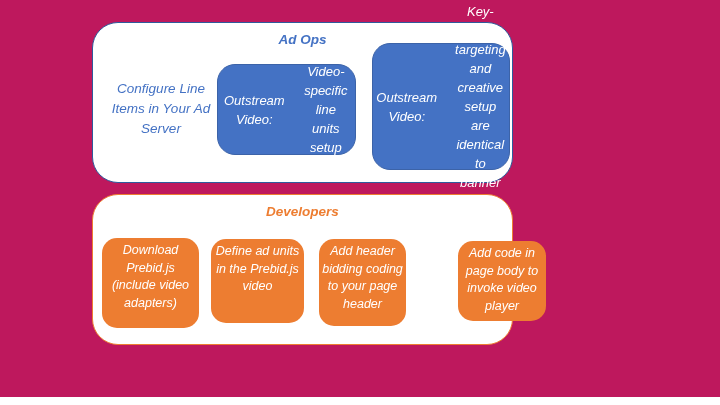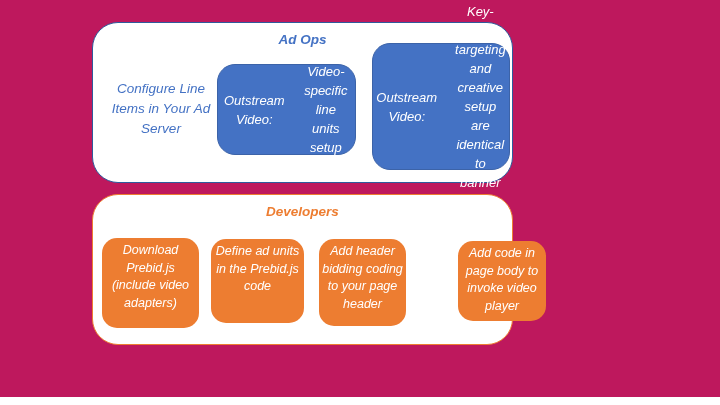--- a/index.html
+++ b/index.html
@@ -108,21 +108,21 @@
   </section>
 
   <section class="group group-dev">
     <div class="group-title">Developers</div>
 
     <div class="stepbox step-1">
       <div>Download Prebid.js (include video adapters)</div>
     </div>
 
     <div class="stepbox step-2">
-      <div>Define ad units in the Prebid.js code</div>
+      <div>Define ad units in the Prebid.js video</div>
     </div>
 
     <div class="stepbox step-3">
       <div>Add header bidding coding to your page header</div>
     </div>
 
     <div class="stepbox step-4">
       <div>Add code in page body to invoke video player</div>
     </div>
   </section>

